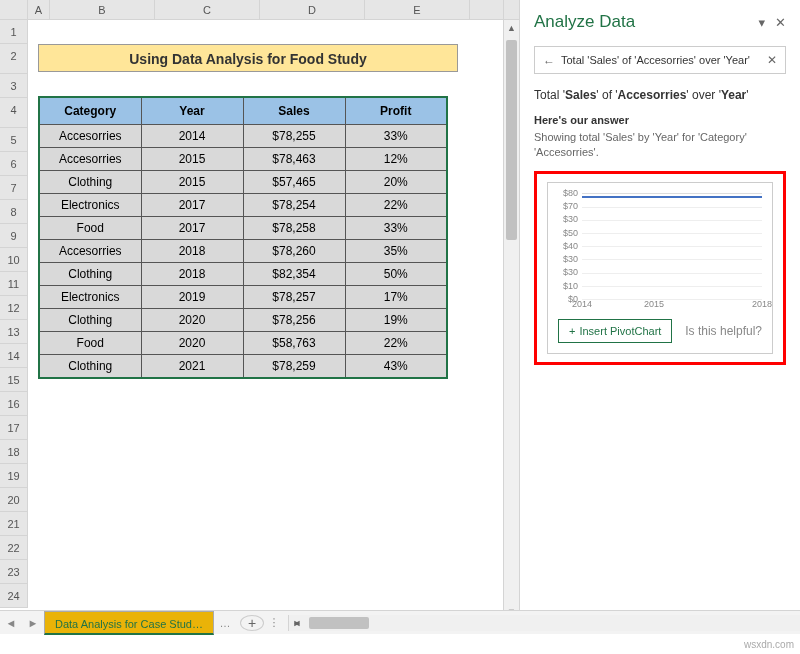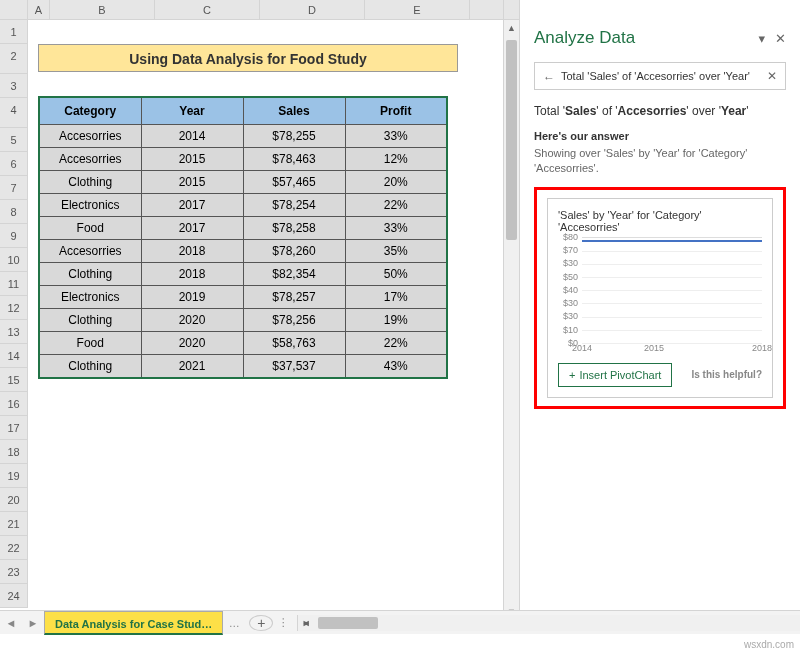--- a/index.html
+++ b/index.html
@@ -21,21 +21,21 @@
 .data-table th:nth-child(1), .data-table td:nth-child(1) { width: 102px; }
 .data-table th:nth-child(2), .data-table td:nth-child(2) { width: 102px; }
 .data-table th:nth-child(3), .data-table td:nth-child(3) { width: 102px; }
 .data-table th:nth-child(4), .data-table td:nth-child(4) { width: 102px; }
 .scroll-v { position: absolute; right: 0; top: 20px; width: 16px; bottom: 0; background: #f0f0f0; border-left: 1px solid #d4d4d4; }
 .scroll-thumb { background: #c1c1c1; position: absolute; left: 2px; right: 2px; top: 20px; height: 200px; border-radius: 2px; }
 .scroll-arrow { position: absolute; left: 0; right: 0; height: 16px; text-align: center; font-size: 9px; color: #666; line-height: 16px; }
 .scroll-arrow.up { top: 0; }
 .scroll-arrow.down { bottom: 0; }
 
-.panel { flex: 1; background: #fff; padding: 28px 14px; position: relative; }
+.panel { flex: 1; background: #fff; padding: 12px 14px; position: relative; }
 .panel-head { display: flex; align-items: center; justify-content: space-between; margin-bottom: 14px; }
 .panel-title { font-size: 17px; color: #217346; }
 .panel-icons { display: flex; gap: 10px; align-items: center; }
 .panel-icon { color: #666; font-size: 13px; cursor: pointer; }
 .query-box { border: 1px solid #ccc; padding: 6px 8px; display: flex; align-items: center; gap: 6px; font-size: 11px; color: #333; margin-bottom: 14px; }
 .query-box .arrow { color: #666; font-size: 12px; }
 .query-box .x { margin-left: auto; color: #666; cursor: pointer; font-size: 12px; }
 .response-title { font-size: 12px; color: #333; margin-bottom: 12px; }
 .response-sub { font-size: 11px; font-weight: 600; color: #333; margin-bottom: 4px; }
 .response-text { font-size: 11px; color: #666; margin-bottom: 10px; line-height: 1.4; }
@@ -46,25 +46,25 @@
 .chart { position: relative; height: 120px; margin-bottom: 0; }
 .y-axis { position: absolute; left: 0; top: 0; bottom: 14px; width: 22px; font-size: 9px; color: #888; }
 .y-tick { position: absolute; right: 2px; transform: translateY(-50%); }
 .plot { position: absolute; left: 24px; right: 0; top: 0; bottom: 14px; border-top: 1px solid #ddd; }
 .grid-line { position: absolute; left: 0; right: 0; border-top: 1px solid #eee; }
 .data-line { position: absolute; left: 0; right: 0; height: 2px; background: #4472c4; }
 .x-axis { position: absolute; left: 24px; right: 0; bottom: 0; height: 14px; font-size: 9px; color: #888; }
 .x-tick { position: absolute; transform: translateX(-50%); }
 .card-footer { display: flex; align-items: center; justify-content: space-between; margin-top: 6px; }
 .pivot-btn { border: 1px solid #217346; color: #217346; background: #fff; padding: 5px 10px; font-size: 11px; cursor: pointer; display: flex; align-items: center; gap: 4px; }
-.helpful { font-size: 10px; color: #888; font-weight: bold; }
+.helpful { font-size: 12px; color: #888; }
 
 .tab-bar { position: absolute; left: 0; right: 0; bottom: 20px; height: 24px; background: #f3f3f3; border-top: 1px solid #d4d4d4; display: flex; align-items: center; font-size: 11px; }
 .tab-nav { width: 22px; text-align: center; color: #888; cursor: pointer; }
-.tab { padding: 0 10px; height: 24px; line-height: 24px; background: #fde047; border: 1px solid #aaa; border-bottom: 2px solid #217346; color: #217346; font-weight: 700; }
+.tab { padding: 0 10px; height: 24px; line-height: 24px; background: #eab308; border: 1px solid #aaa; border-bottom: 2px solid #217346; color: #217346; font-weight: 400; }
 .tab-add { width: 24px; text-align: center; color: #666; cursor: pointer; border: 1px solid #ccc; border-radius: 50%; margin-left: 4px; height: 16px; line-height: 14px; font-size: 14px; }
 .tab-sep { width: 20px; text-align: center; color: #888; }
 .h-scroll { flex: 1; height: 16px; background: #f0f0f0; border-left: 1px solid #d4d4d4; position: relative; margin-left: 4px; }
 .h-thumb { position: absolute; top: 2px; bottom: 2px; left: 20px; width: 60px; background: #c1c1c1; border-radius: 2px; }
 .watermark { position: absolute; right: 6px; bottom: 4px; font-size: 10px; color: #aaa; }
 </style>
 </head>
 <body>
 
 <div class="container">
@@ -173,21 +173,21 @@
               </tr>
               <tr>
                 <td>Food</td>
                 <td>2020</td>
                 <td>$58,763</td>
                 <td>22%</td>
               </tr>
               <tr>
                 <td>Clothing</td>
                 <td>2021</td>
-                <td>$37,537</td>
+                <td>$78,259</td>
                 <td>43%</td>
               </tr>
             </tbody>
         </table>
       </div>
     </div>
     <div class="scroll-v">
       <div class="scroll-arrow up">▲</div>
       <div class="scroll-thumb"></div>
       <div class="scroll-arrow down">▼</div>
@@ -204,24 +204,23 @@
     </div>
     <div class="query-box">
       <span class="arrow">←</span>
       <span>Total 'Sales' of 'Accesorries' over 'Year'</span>
       <span class="x">✕</span>
     </div>
     <div class="response-title">
       Total '<b>Sales</b>' of '<b>Accesorries</b>' over '<b>Year</b>'
     </div>
     <div class="response-sub">Here's our answer</div>
-    <div class="response-text">Showing over 'Sales' by 'Year' for 'Category' 'Accesorries'.</div>
+    <div class="response-text">Showing total 'Sales' by 'Year' for 'Category' 'Accesorries'.</div>
     <div class="card">
       <div class="card-inner">
-        <div class="card-title">'Sales' by 'Year' for 'Category' 'Accesorries'</div>
         <div class="chart">
           <div class="y-axis" id="y-axis">
               <div class="y-tick" style="top: 0%;">$80</div>
               <div class="y-tick" style="top: 12.5%;">$70</div>
               <div class="y-tick" style="top: 25%;">$30</div>
               <div class="y-tick" style="top: 37.5%;">$50</div>
               <div class="y-tick" style="top: 50%;">$40</div>
               <div class="y-tick" style="top: 62.5%;">$30</div>
               <div class="y-tick" style="top: 75%;">$30</div>
               <div class="y-tick" style="top: 87.5%;">$10</div>

